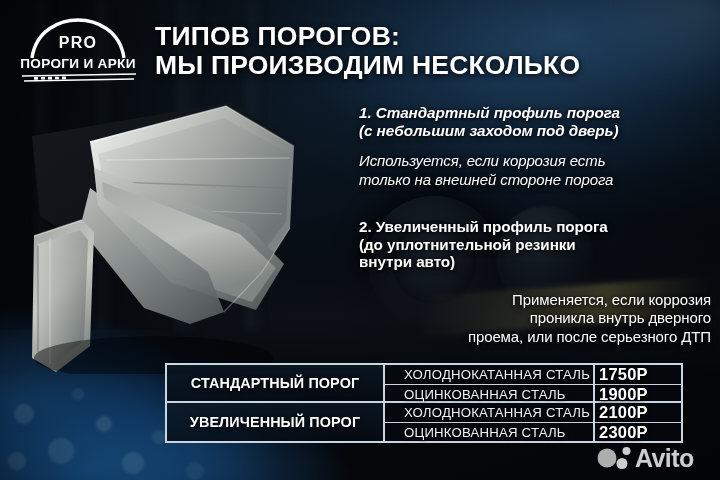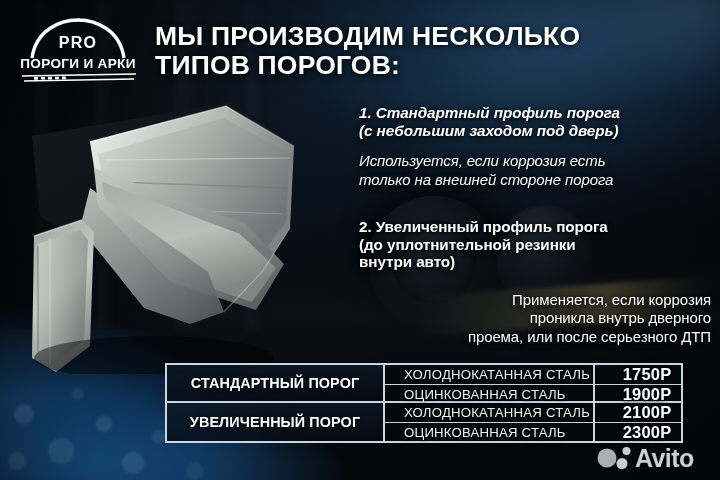--- a/index.html
+++ b/index.html
@@ -116,23 +116,22 @@
   }
   .grp-rows{flex:1;display:flex;flex-direction:column;}
   .trow{flex:1;display:flex;align-items:center;box-sizing:border-box;}
   .trow.top{border-bottom:1.5px solid #c9d6e2;}
   .t-mat{
     flex:1;padding-left:19px;color:#eef3f8;font-size:13.2px;letter-spacing:.2px;
     white-space:nowrap;text-shadow:0 1px 4px rgba(0,0,0,.9);
   }
   .t-price{
     width:88px;flex:0 0 88px;box-sizing:border-box;border-left:2px solid #c9d6e2;
-    padding-left:18px;color:#fff;font-weight:bold;font-size:16.5px;letter-spacing:.2px;
+    padding-left:4px;color:#fff;font-weight:bold;font-size:16.5px;letter-spacing:.2px;
     text-shadow:0 1px 5px rgba(0,0,0,.95);
-    text-align:center;
   }
 
   
   #avito{position:absolute;left:595px;top:440px;width:120px;height:34px;opacity:.80;}
 </style>
 </head>
 <body>
 
 <div id="stage">
 
@@ -224,22 +223,22 @@
     <text x="66" y="34" text-anchor="middle" fill="#ffffff" font-family="Liberation Sans, sans-serif" font-size="16" font-weight="bold" letter-spacing="1.2">PRO</text>
     <text x="66" y="54" text-anchor="middle" fill="#ffffff" font-family="Liberation Sans, sans-serif" font-size="13.6" font-weight="bold" letter-spacing="0.3">ПОРОГИ И АРКИ</text>
     <g>
       <path d="M10,62 L124,60" stroke="#ffffff" stroke-width="1.6" fill="none"></path>
       <path d="M12,67 L122,65" stroke="#ffffff" stroke-width="1.3" fill="none"></path>
       <path d="M22,64.4 L56,63.8" stroke="#ffffff" stroke-width="2.6" stroke-dasharray="4 3" fill="none"></path>
     </g>
   </svg>
 
   <div id="headline">
+    <span class="l">ТИПОВ ПОРОГОВ:</span>
     <span class="l">МЫ ПРОИЗВОДИМ НЕСКОЛЬКО</span>
-    <span class="l">ТИПОВ ПОРОГОВ:</span>
   </div>
 
   <div class="block" id="block1">
     <div class="b-title">
       <span>1. Стандартный профиль порога</span>
       <span>(с небольшим заходом под дверь)</span>
     </div>
     <div class="b-body">
       <span>Используется, если коррозия есть</span>
       <span>только на внешней стороне порога</span>

